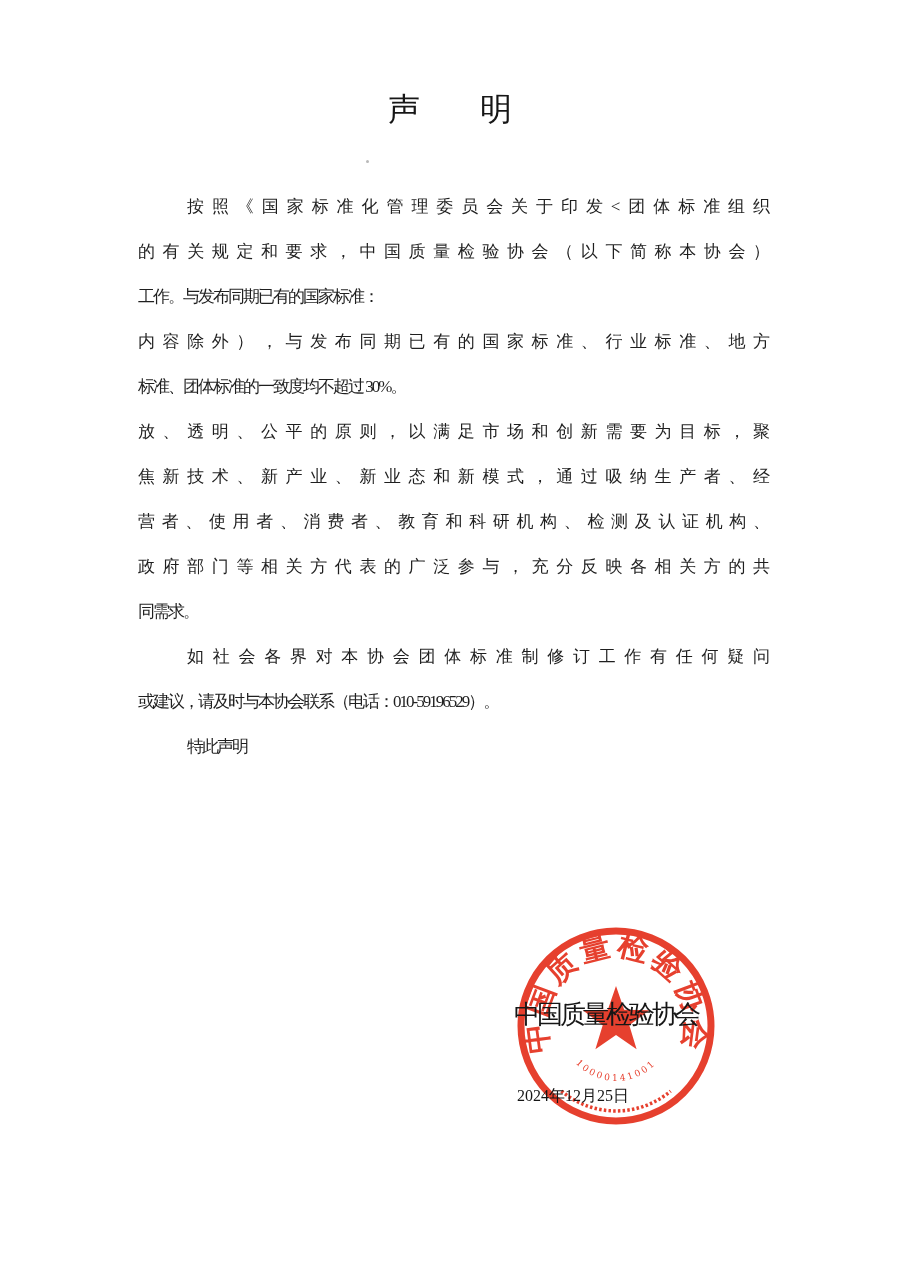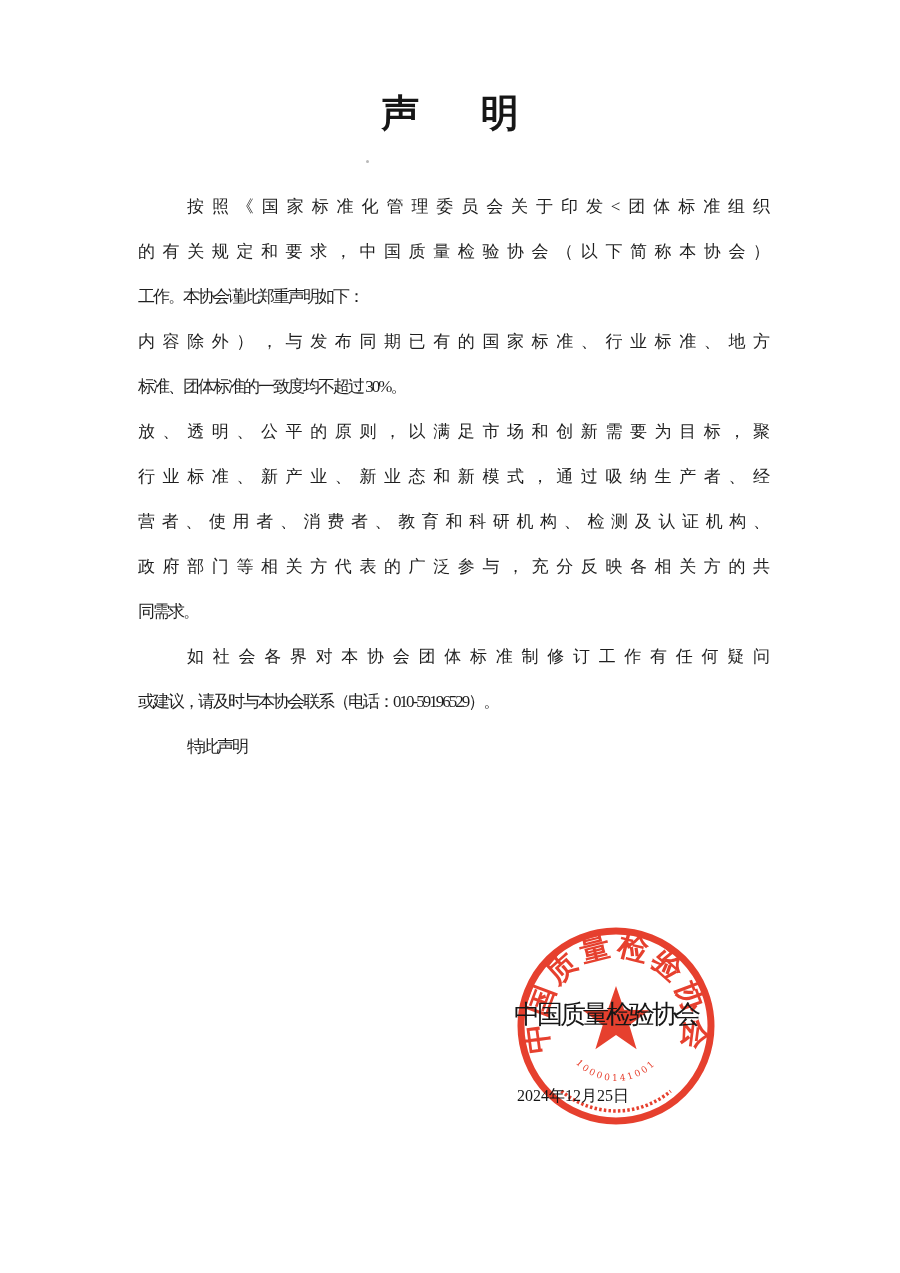--- a/index.html
+++ b/index.html
@@ -7,21 +7,21 @@
     position:relative;
     width:900px;height:1273px;
     background:#ffffff;
     overflow:hidden;
     font-family:"Liberation Serif","DejaVu Serif",serif;
     color:#1f1f1f;
   }
   .doc-title{
     position:absolute;top:88px;left:0;width:900px;
     text-align:center;
-    font-size:38px;font-weight:bold;
+    font-size:32px;font-weight:normal;
     letter-spacing:26px;padding-left:26px;box-sizing:border-box;
     color:#161616;
   }
   .body-text{
     position:absolute;top:184px;left:138px;width:630px;
   }
   .ln{
     height:45px;line-height:45px;
     font-size:17px;letter-spacing:-2px;
     white-space:nowrap;
@@ -57,25 +57,25 @@
 
 <div class="page">
 
   <div class="doc-title">声 明</div>
 
   <div class="speck"></div>
 
   <div class="body-text">
     <div class="ln jf ind">按照《国家标准化管理委员会关于印发&lt;团体标准组织</div>
     <div class="ln jf">的有关规定和要求，中国质量检验协会（以下简称本协会）</div>
-    <div class="ln">工作。本协会谨此郑重声明如下：</div>
+    <div class="ln">工作。与发布同期已有的国家标准：</div>
     <div class="ln jf">内容除外），与发布同期已有的国家标准、行业标准、地方</div>
     <div class="ln">标准、团体标准的一致度均不超过 30%。</div>
     <div class="ln jf">放、透明、公平的原则，以满足市场和创新需要为目标，聚</div>
-    <div class="ln jf">行业标准、新产业、新业态和新模式，通过吸纳生产者、经</div>
+    <div class="ln jf">焦新技术、新产业、新业态和新模式，通过吸纳生产者、经</div>
     <div class="ln jf">营者、使用者、消费者、教育和科研机构、检测及认证机构、</div>
     <div class="ln jf">政府部门等相关方代表的广泛参与，充分反映各相关方的共</div>
     <div class="ln">同需求。</div>
     <div class="ln jf ind">如社会各界对本协会团体标准制修订工作有任何疑问</div>
     <div class="ln">或建议，请及时与本协会联系（电话：010-59196529）。</div>
     <div class="ln ind">特此声明</div>
   </div>
 
   <svg class="seal" viewBox="0 0 200 200" xmlns="http://www.w3.org/2000/svg">
     <defs>

